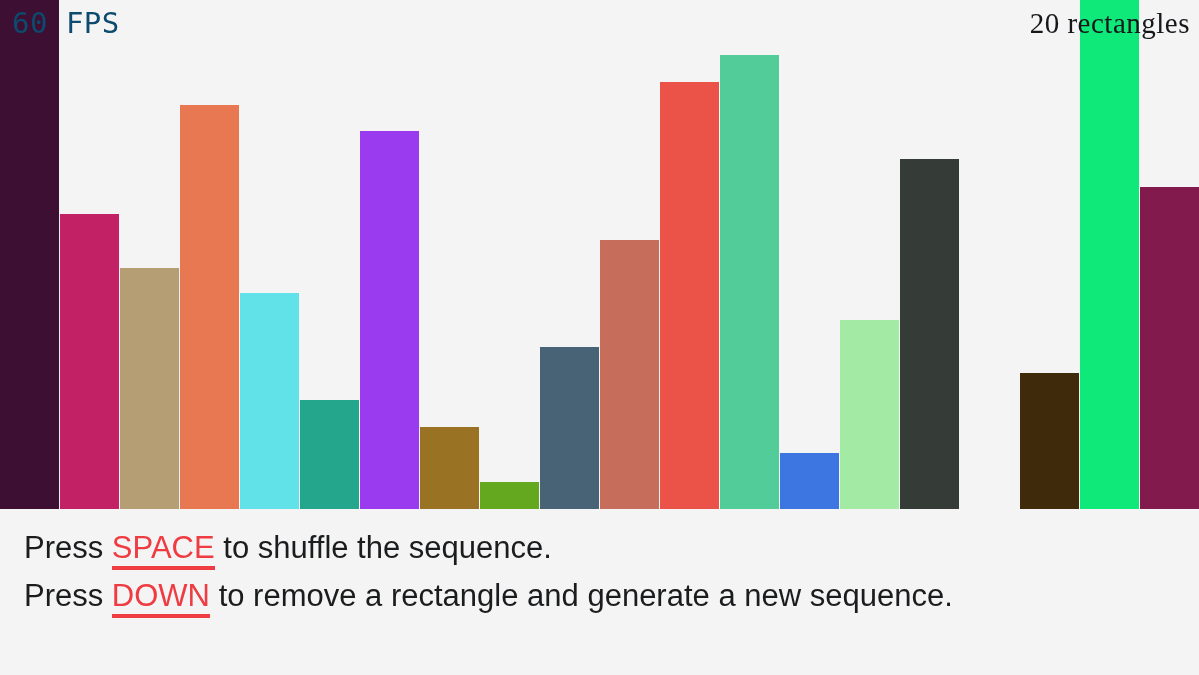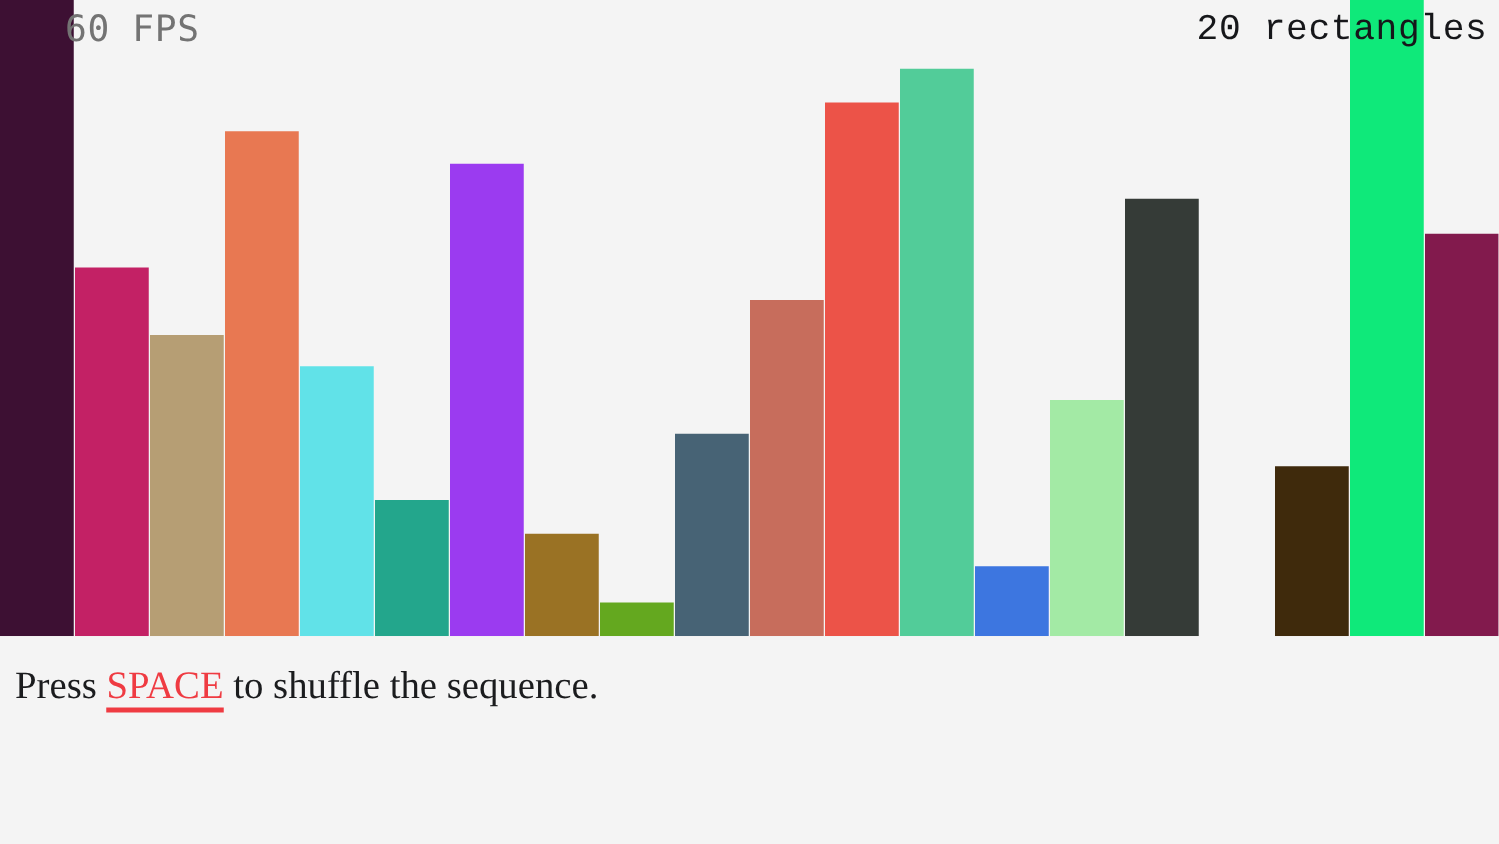--- a/index.html
+++ b/index.html
@@ -34,58 +34,57 @@
     bottom: 0;
   }
   
   #fps-counter {
     position: absolute;
     left: 12px;
     top: 9px;
     font-size: 29px;
     line-height: 1;
     letter-spacing: 0.5px;
-    color: #737373;
+    color: #0c4a6e;
     white-space: nowrap;
     z-index: 30;
     font-family: "DejaVu Sans Mono", "Liberation Mono", monospace;
-    margin-left: 40px;
   }
   #rect-counter {
     position: absolute;
     right: 9px;
     top: 9px;
     font-size: 29px;
     line-height: 1;
     letter-spacing: 0.5px;
     color: #16171a;
     white-space: nowrap;
     z-index: 30;
-    font-family: Liberation Mono, monospace;
+    font-family: Liberation Serif, serif;
   }
   
   #instructions {
     position: absolute;
     left: 0;
     top: 509px;
     width: 1199px;
     height: 166px;
     background: #f4f4f4;
     z-index: 25;
     padding-top: 15px;
     box-sizing: border-box;
   }
   .instr-line {
     font-size: 31px;
     line-height: 48px;
     color: #1b1c1e;
     white-space: nowrap;
-    padding-left: 12px;
+    padding-left: 24px;
     letter-spacing: 0px;
-    font-family: Liberation Serif, serif;
+    font-family: Liberation Sans, sans-serif;
   }
   .keycap {
     color: #ef3b42;
     border-bottom: 4px solid #ef3b42;
     padding-bottom: 1px;
   }
 </style>
 </head>
 <body>
 
@@ -112,15 +111,16 @@
       <div class="bar" style="left: 1080px; width: 59px; height: 560px; background: rgb(15, 233, 122);"></div>
       <div class="bar" style="left: 1140px; width: 59px; height: 322px; background: rgb(130, 26, 77);"></div>
     </div>
 
   <div id="fps-counter">60 FPS</div>
 
   <div id="rect-counter">20 rectangles</div>
 
   <div id="instructions">
       <div class="instr-line"><span>Press </span><span class="keycap">SPACE</span><span> to shuffle the sequence.</span></div>
+      <div class="instr-line"><span>Press </span><span class="keycap">DOWN</span><span> to remove a rectangle and generate a new sequence.</span></div>
     </div>
 
 </div>
 
 </body></html>

